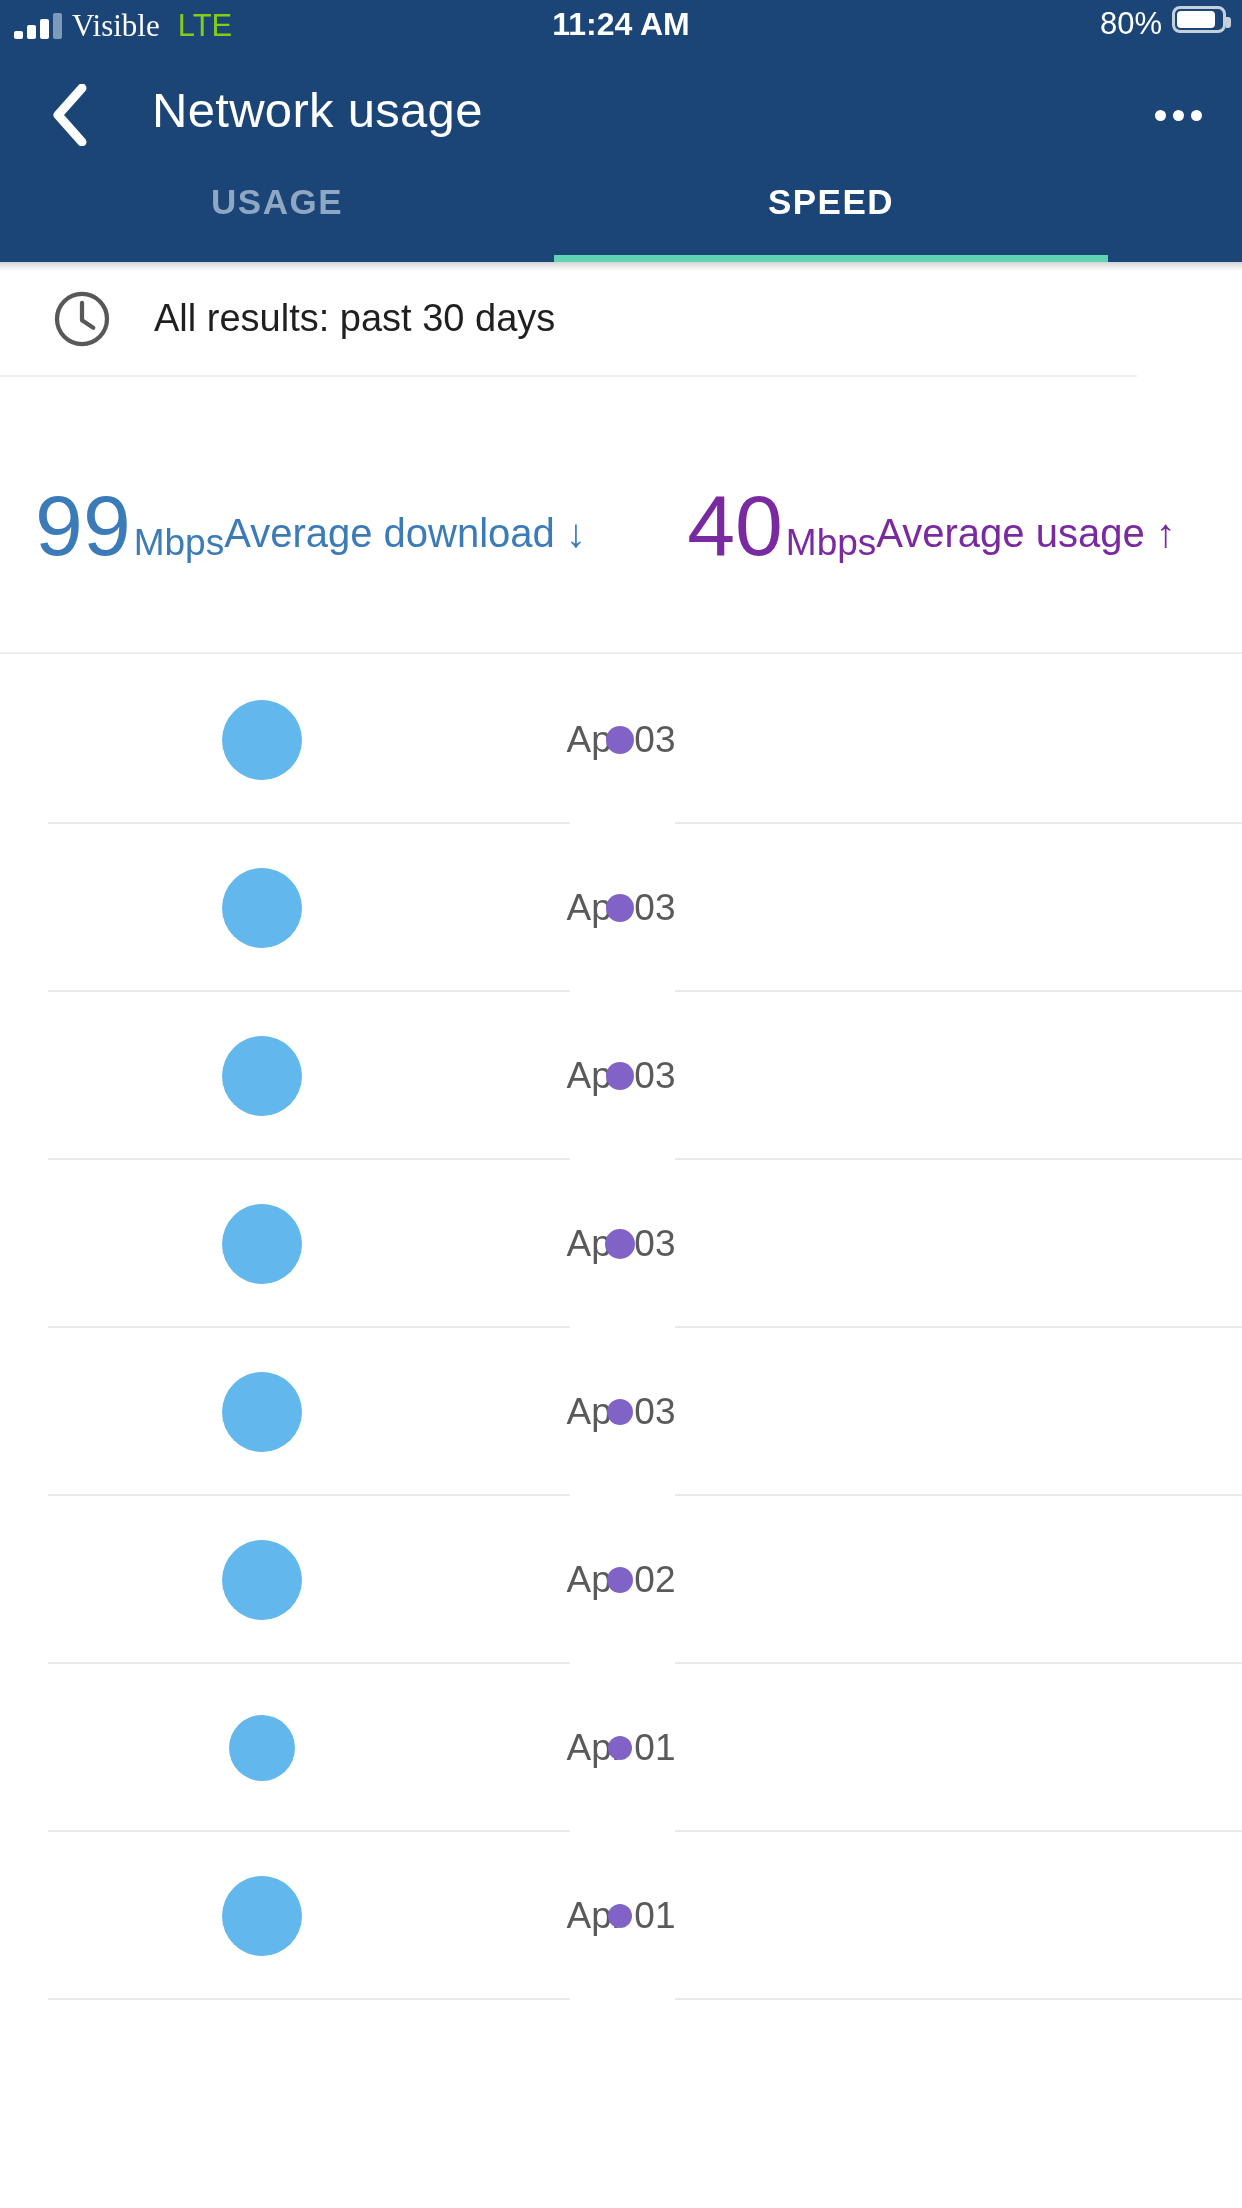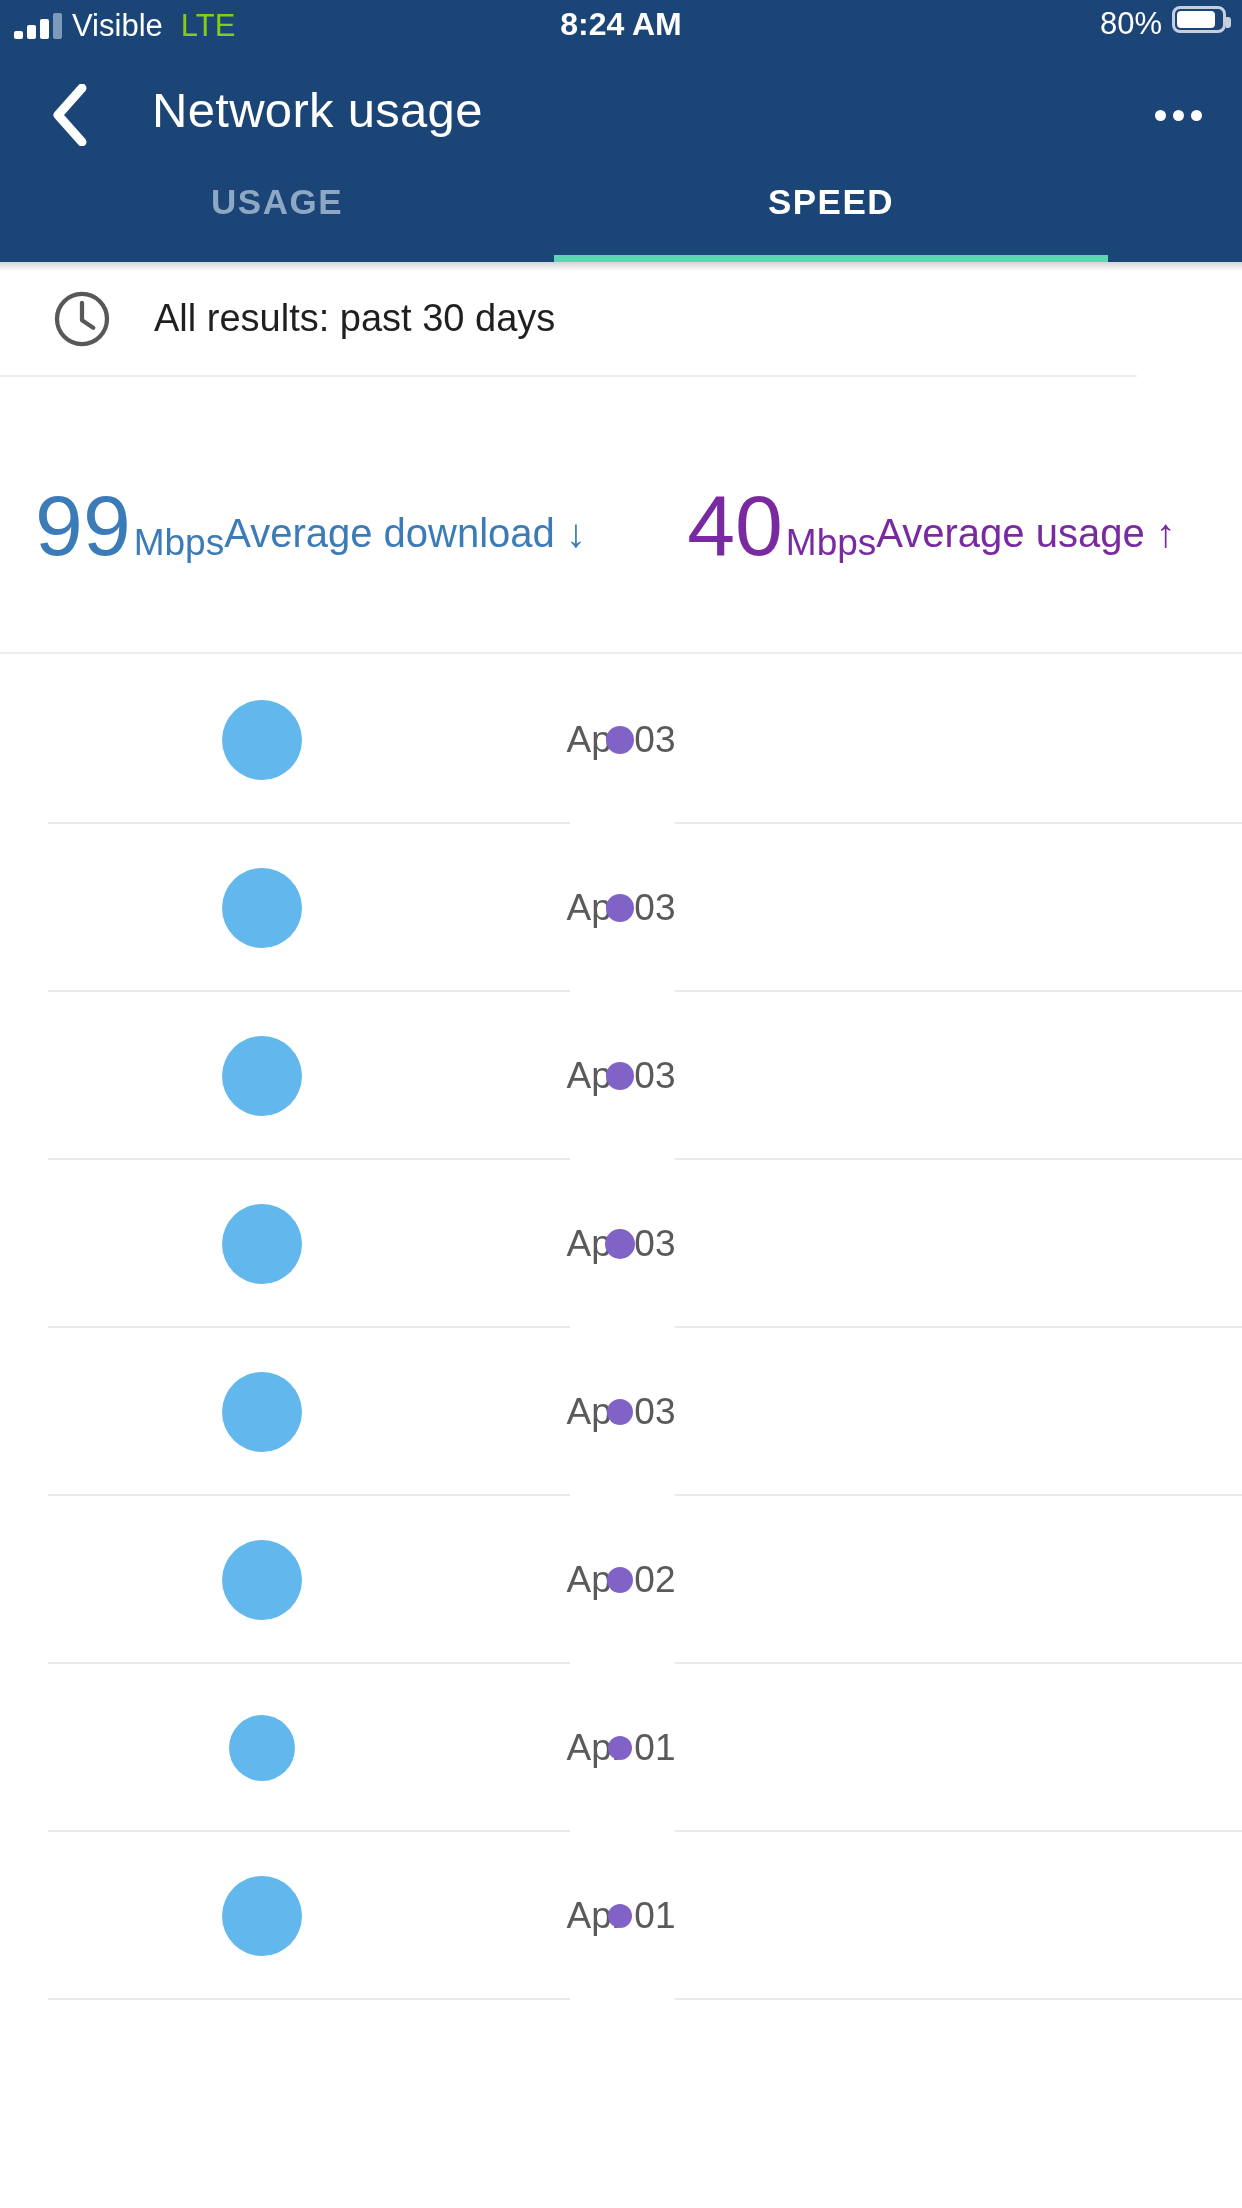--- a/index.html
+++ b/index.html
@@ -22,21 +22,21 @@
     position:absolute; top:0; left:0; width:1242px; height:52px;
     color:#ffffff;
   }
   .sb-left { position:absolute; left:14px; top:5px; display:flex; align-items:center; height:42px; }
   .bars { display:flex; align-items:flex-end; gap:4px; height:26px; margin-right:10px; }
   .bar { width:9px; background:#ffffff; border-radius:2px; }
   .bar.b1 { height:8px; }
   .bar.b2 { height:14px; }
   .bar.b3 { height:20px; }
   .bar.b4 { height:26px; background:#7c9ab9; }
-  .carrier { font-size:31px; letter-spacing:0px; color:#fff; }
+  .carrier { font-size:31px; letter-spacing:0px; color:#fff;font-family:Liberation Serif, serif; }
   .rat { font-size:31px; margin-left:18px; color:#84cc16; }
   .sb-time {
     position:absolute; left:0; right:0; top:6px; text-align:center;
     font-size:32px; font-weight:bold; color:#fff;
   }
   .sb-right { position:absolute; right:16px; top:6px; display:flex; align-items:flex-start; height:40px; }
   .batt-pct { font-size:31px; color:#fff; margin-right:10px; }
   .batt {
     position:relative; width:54px; height:27px;
     border:3px solid rgba(255,255,255,0.75); border-radius:8px;
@@ -139,21 +139,21 @@
       <div class="sb-left">
         <span class="bars">
           <i class="bar b1"></i>
             <i class="bar b2"></i>
             <i class="bar b3"></i>
             <i class="bar b4"></i>
         </span>
         <span class="carrier">Visible</span>
         <span class="rat">LTE</span>
       </div>
-      <div class="sb-time">8:24 AM</div>
+      <div class="sb-time">11:24 AM</div>
       <div class="sb-right">
         <span class="batt-pct">80%</span>
         <span class="batt">
           <i class="batt-fill"></i>
             <i class="batt-tip"></i>
         </span>
       </div>
     </div>
 
     <div class="navbar">

